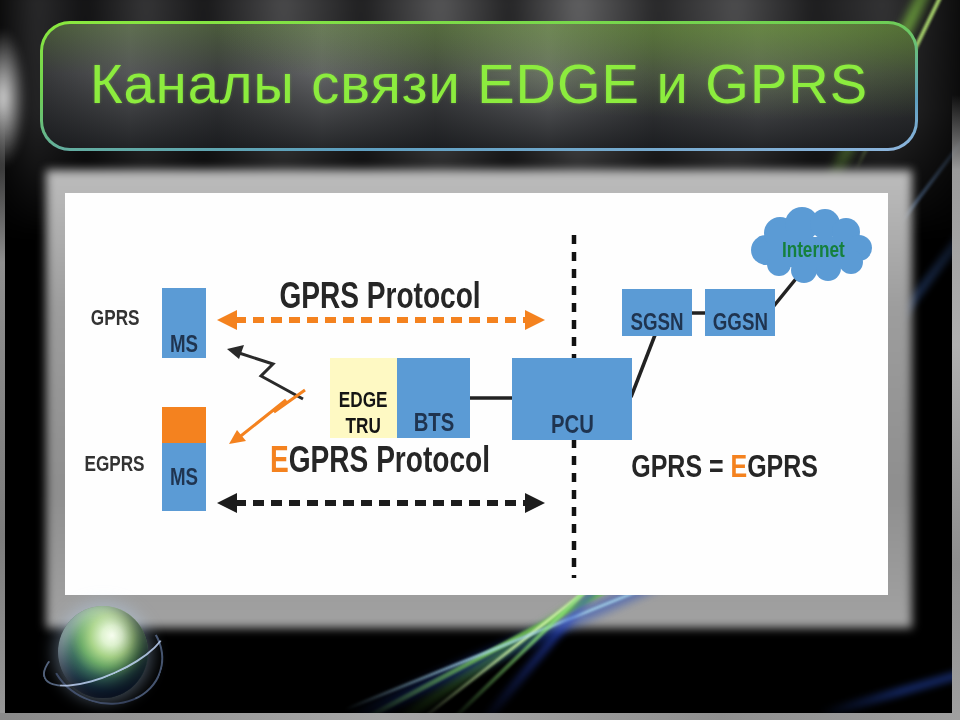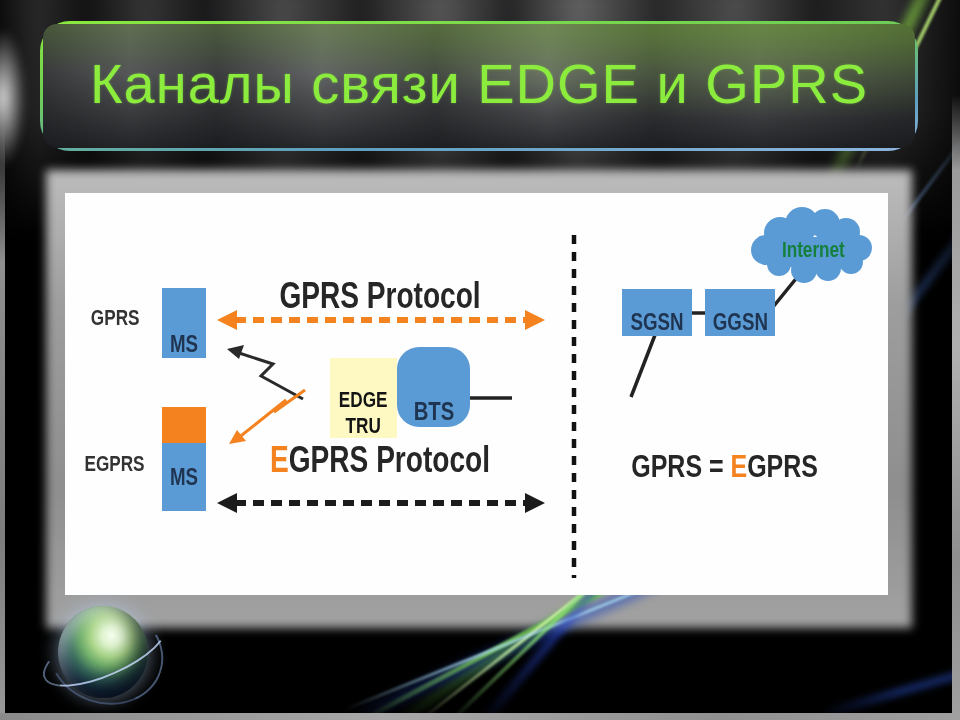--- a/index.html
+++ b/index.html
@@ -63,42 +63,42 @@
   .box{position:absolute;display:flex;align-items:flex-end;justify-content:center;
        color:#1F3450;font-weight:700;}
   .blue{background:#5B9BD5;}
   .orange{background:#fef9c3;}
   .cond{display:inline-block;transform:scaleX(.78);white-space:nowrap;text-align:center;}
   .ms1{left:97px;top:95px;width:44px;height:70px;font-size:24px;}
   .ms2{left:97px;top:214px;width:44px;height:104px;flex-direction:column;font-size:24px;}
   .ms2-orange{width:100%;height:36px;background:#F4821F;}
   .ms2-blue{width:100%;height:68px;background:#5B9BD5;display:flex;align-items:center;justify-content:center;}
   .edgetru{left:265px;top:165px;width:67px;height:80px;font-size:22px;color:#141414;line-height:1.15;}
-  .bts{left:332px;top:154px;width:73px;height:80px;font-size:26px;border-radius:22px;}
+  .bts{left:332px;top:165px;width:73px;height:80px;font-size:26px;}
   .pcu{left:447px;top:165px;width:120px;height:82px;font-size:26px;}
   .sgsn{left:557px;top:96px;width:70px;height:47px;font-size:24px;}
   .ggsn{left:640px;top:96px;width:70px;height:47px;font-size:24px;}
   .cloud-label{position:absolute;left:698px;top:44px;width:100px;height:26px;display:flex;
     align-items:flex-start;justify-content:center;color:#15803d;font-weight:700;font-size:22px;}
 
   .row-label{position:absolute;color:#333;font-weight:700;font-size:22px;text-align:center;}
   .lbl-gprs{left:10px;top:112px;width:80px;}
   .lbl-egprs{left:4px;top:258px;width:92px;}
 
   .proto{position:absolute;font-weight:700;font-size:36px;color:#262626;text-align:center;line-height:38px;}
   .proto-gprs{left:130px;top:84px;width:370px;}
   .proto-egprs{left:130px;top:248px;width:370px;}
   .equation{left:535px;top:256px;width:250px;font-size:32px;line-height:34px;white-space:pre;}
   .accent-e{color:#F4821F;}
 
   
   .title-box{position:absolute;left:40px;top:21px;width:878px;height:130px;border-radius:30px;
     padding:3px;box-sizing:border-box;
     background:linear-gradient(175deg,#8BE93E 0%,#6FCF52 35%,#5E9FC0 75%,#8FB6DE 100%);}
-  .title-inner{width:100%;height:100%;border-radius:14px;display:flex;align-items:center;
+  .title-inner{width:100%;height:100%;border-radius:27px;display:flex;align-items:center;
     justify-content:center;padding-bottom:6px;box-sizing:border-box;
     background:
       radial-gradient(ellipse at 85% 0%,rgba(110,160,50,.45),transparent 55%),
       linear-gradient(180deg,rgba(110,150,70,.40) 0%,rgba(85,90,92,.25) 40%,rgba(20,22,25,.78) 100%),
       linear-gradient(90deg,#2e2e30 0%,#555557 10%,#333335 20%,#666668 32%,#3a3a3c 45%,#707072 58%,
         #38383a 70%,#5a5a5c 82%,#2a2a2c 100%);}
   .title-text{color:#8CEC3E;font-size:56px;letter-spacing:1px;
     text-shadow:0 0 3px rgba(140,236,62,.35);}
 
   
@@ -195,20 +195,23 @@
 
     <div class="box orange edgetru">
       <span class="cond">
         <div>EDGE</div>
         <div>TRU</div>
       </span>
     </div>
     <div class="box blue bts">
         <span class="cond">BTS</span>
       </div>
+    <div class="box blue pcu">
+        <span class="cond">PCU</span>
+      </div>
     <div class="box blue sgsn">
         <span class="cond">SGSN</span>
       </div>
     <div class="box blue ggsn">
         <span class="cond">GGSN</span>
       </div>
     <div class="cloud-label">
         <span class="cond">Internet</span>
       </div>
 

